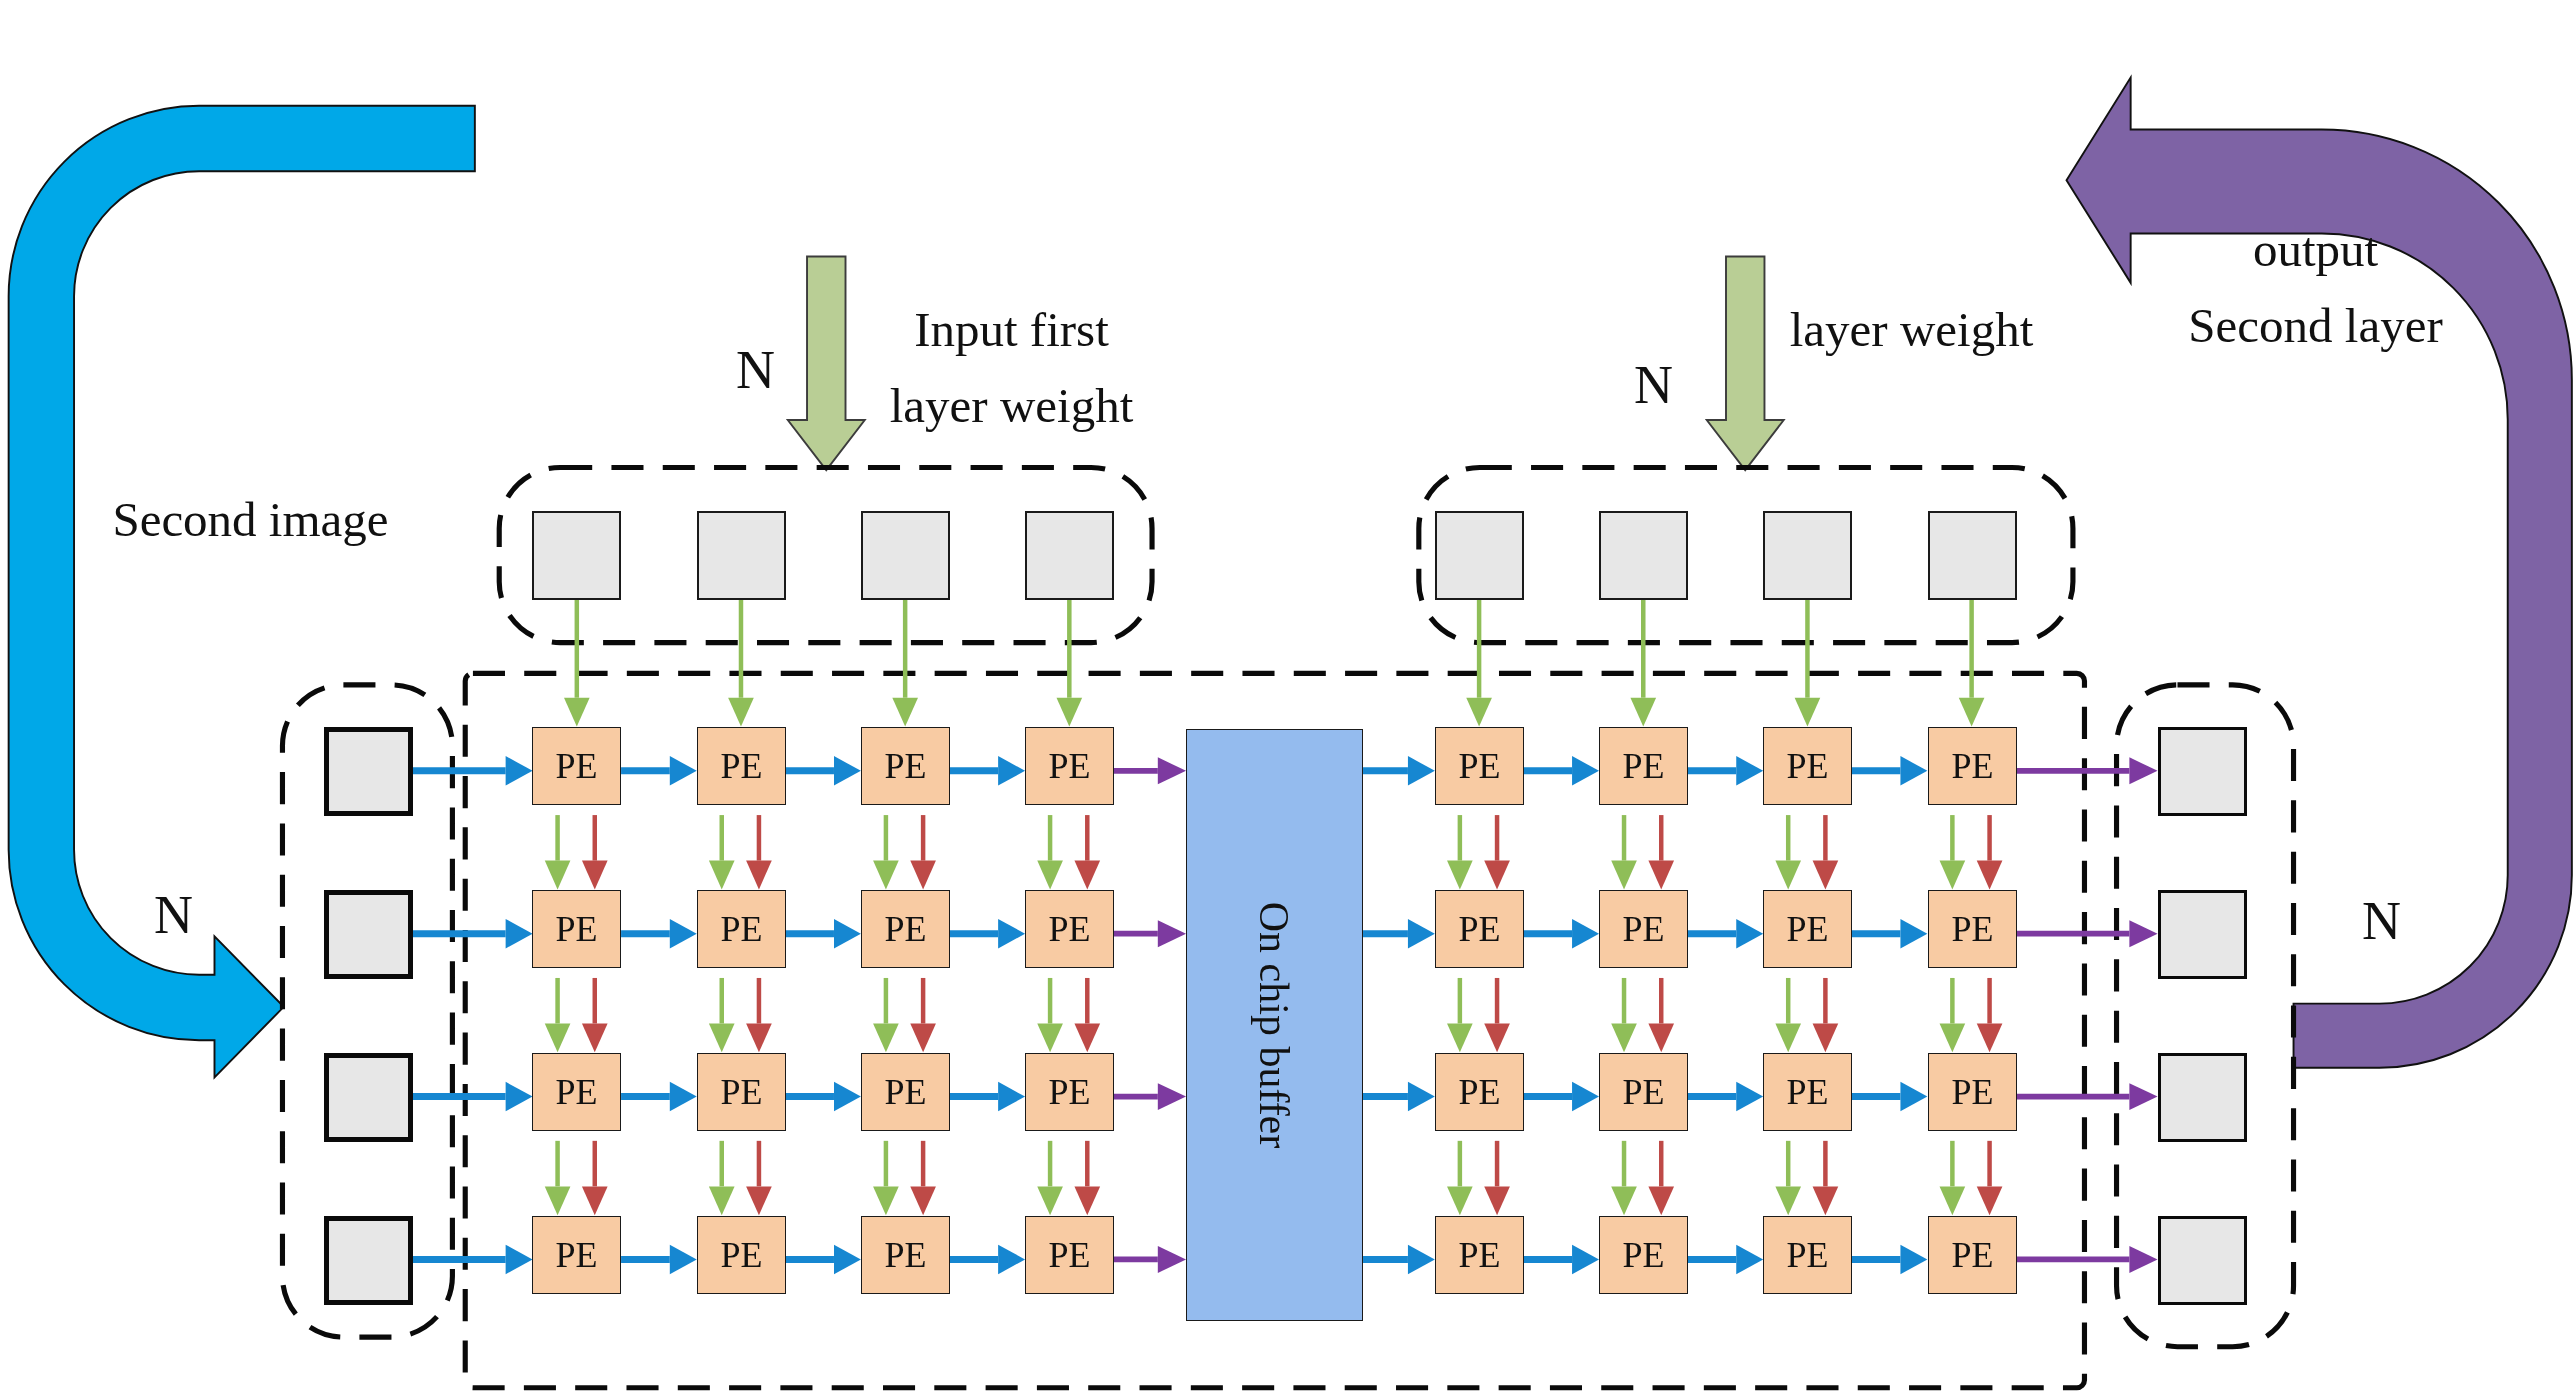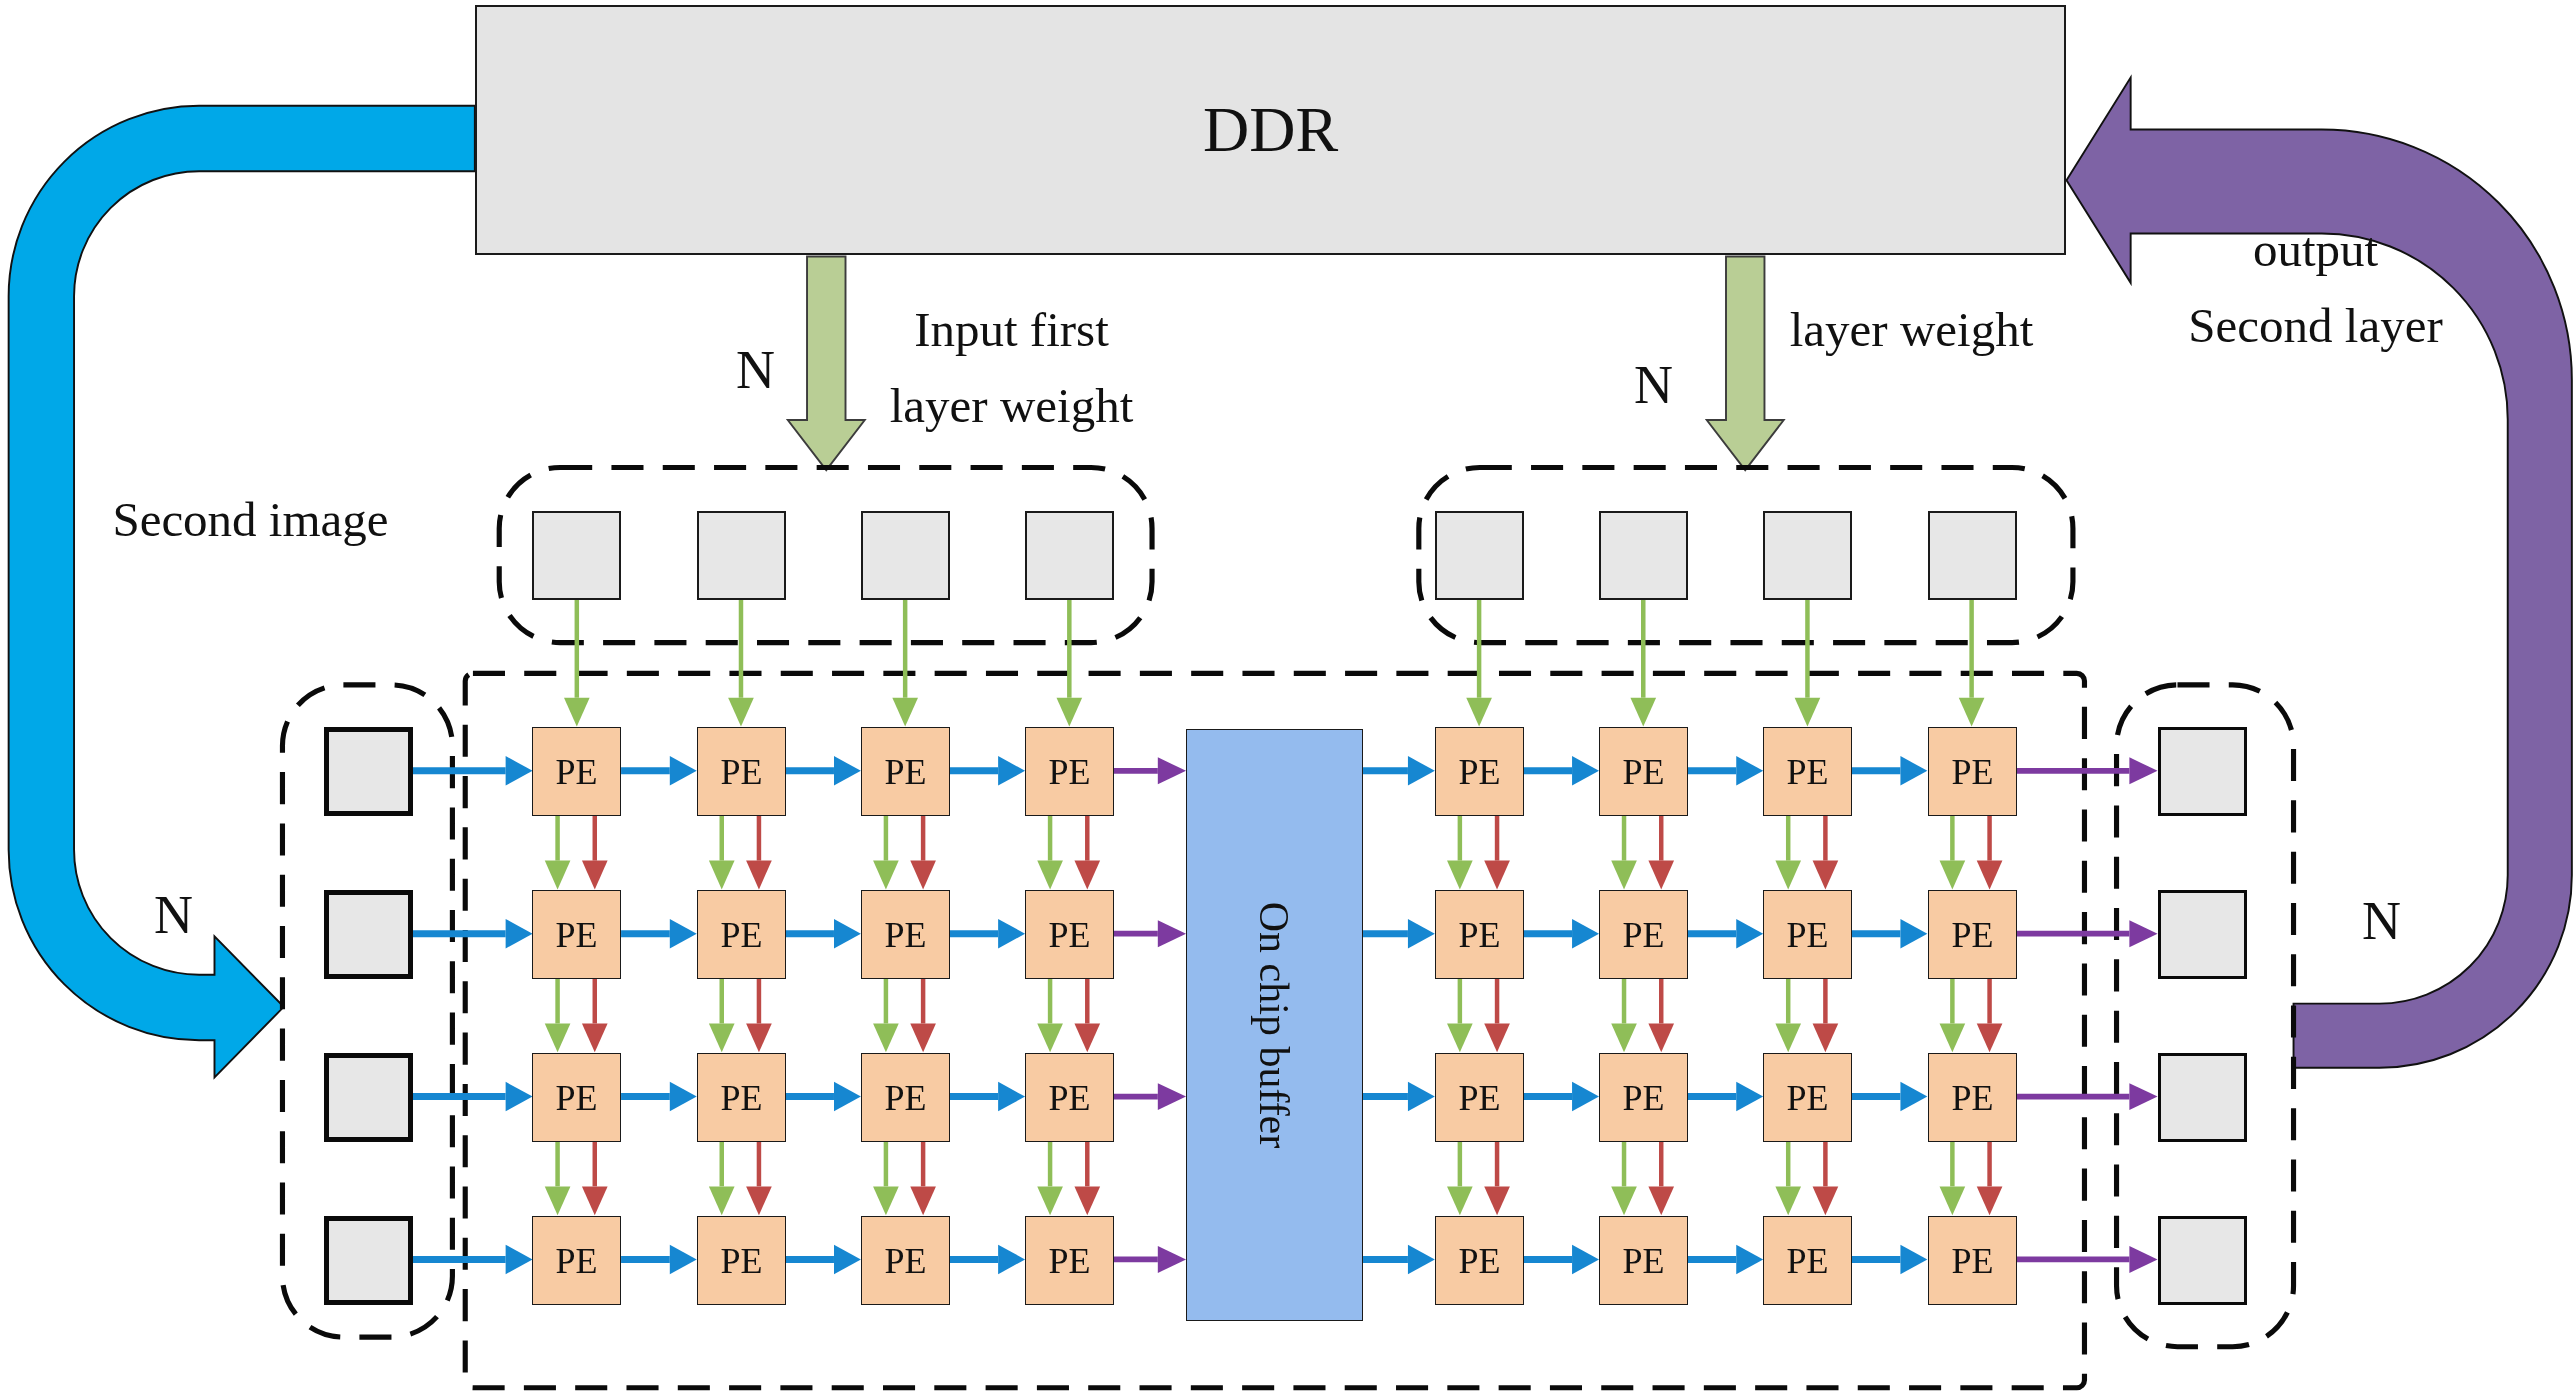--- a/index.html
+++ b/index.html
@@ -16,21 +16,21 @@
   .a-green line{stroke:var(--arrow_green);} .a-green polygon{fill:var(--arrow_green);}
   .a-red line{stroke:var(--arrow_red);} .a-red polygon{fill:var(--arrow_red);}
   .a-purple line{stroke:var(--arrow_purple);} .a-purple polygon{fill:var(--arrow_purple);}
   
   .ddr{position:absolute;left:475px;top:5.1px;width:1591px;height:250px;background:var(--ddr_fill);
        border:2.6px solid #1a1a1a;box-sizing:border-box;display:flex;align-items:center;justify-content:center;
        font-size:64px;}
   .buffer{position:absolute;left:1186px;top:729px;width:177px;height:592px;background:var(--buffer_fill);
        border:1.9px solid #1a1a1a;box-sizing:border-box;display:flex;align-items:center;justify-content:center;}
   .buffer .vtext{transform:rotate(90deg);white-space:nowrap;font-size:42px;}
-  .pe{position:absolute;width:89px;height:89px;background:var(--pe_fill);border:1.9px solid #1a1a1a;
+  .pe{position:absolute;width:89px;height:78px;background:var(--pe_fill);border:1.9px solid #1a1a1a;
       box-sizing:border-box;display:flex;align-items:center;justify-content:center;font-size:36px;}
   .sq{position:absolute;width:89px;height:89px;background:var(--box_gray);box-sizing:border-box;}
   .sq.thick{border:5.8px solid #0a0a0a;}
   .sq.thin{border:2.6px solid #1a1a1a;}
   .sq.mid{border:3.8px solid #0a0a0a;}
   
   .lbl{position:absolute;text-align:center;line-height:1.55;font-size:49px;}
   .nlbl{position:absolute;font-size:54px;}
 </style>
 </head>
@@ -433,23 +433,20 @@
           <line x1="3044" y1="1779" x2="3044" y2="1850" stroke-width="7"></line>
           <polygon points="3044,1895 3024,1850 3064,1850"></polygon>
         </g>
         <g class="a-red">
           <line x1="3102" y1="1779" x2="3102" y2="1850" stroke-width="7"></line>
           <polygon points="3102,1895 3082,1850 3122,1850"></polygon>
         </g>
       </g>
   </svg>
 
-  <div class="ddr">
-    <span>DDR</span>
-  </div>
 
   <div class="buffer">
     <span class="vtext">On chip buffer</span>
   </div>
 
   <div id="gen-boxes">
       <div class="pe" style="left: 532px; top: 727px;">
         <span>PE</span>
       </div>
       <div class="pe" style="left: 697px; top: 727px;">

